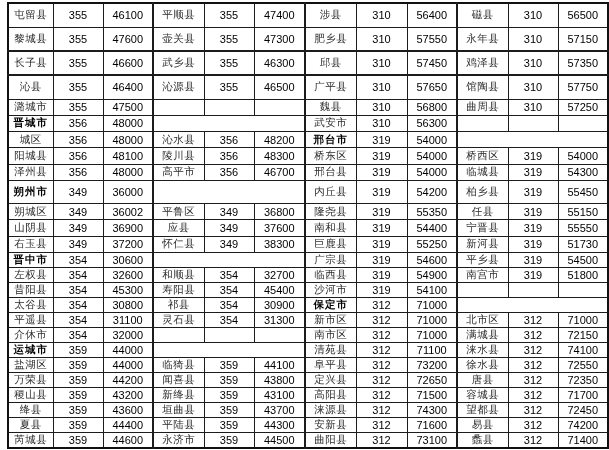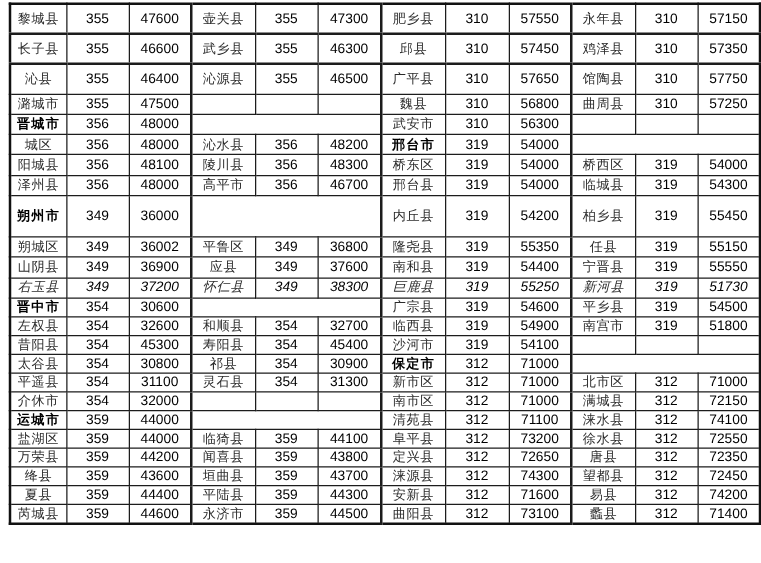--- a/index.html
+++ b/index.html
@@ -43,20 +43,34 @@
         <col style="width:50px">
         <col style="width:51px">
       <col style="width:51px">
         <col style="width:51px">
         <col style="width:50px">
       <col style="width:51px">
         <col style="width:50px">
         <col style="width:50px">
     </colgroup>
     <tbody>
+        <tr style="height: 24px;">
+          <td class="name">屯留县</td>
+          <td class="num">355</td>
+          <td class="num">46100</td>
+          <td class="name gb">平顺县</td>
+          <td class="num">355</td>
+          <td class="num">47400</td>
+          <td class="name gb">涉县</td>
+          <td class="num">310</td>
+          <td class="num">56400</td>
+          <td class="name gb">磁县</td>
+          <td class="num">310</td>
+          <td class="num">56500</td>
+        </tr>
         <tr class="hb" style="height: 24px;">
           <td class="name">黎城县</td>
           <td class="num">355</td>
           <td class="num">47600</td>
           <td class="name gb">壶关县</td>
           <td class="num">355</td>
           <td class="num">47300</td>
           <td class="name gb">肥乡县</td>
           <td class="num">310</td>
           <td class="num">57550</td>
@@ -151,21 +165,21 @@
           <td class="name gb">高平市</td>
           <td class="num">356</td>
           <td class="num">46700</td>
           <td class="name gb">邢台县</td>
           <td class="num">319</td>
           <td class="num">54000</td>
           <td class="name gb">临城县</td>
           <td class="num">319</td>
           <td class="num">54300</td>
         </tr>
-        <tr style="height: 33px; margin-left: 32px;">
+        <tr style="height: 23px; margin-left: 32px;">
           <td class="name city">朔州市</td>
           <td class="num">349</td>
           <td class="num">36000</td>
           <td colspan="3" class="gb"></td>
           <td class="name gb">内丘县</td>
           <td class="num">319</td>
           <td class="num">54200</td>
           <td class="name gb">柏乡县</td>
           <td class="num">319</td>
           <td class="num">55450</td>
@@ -191,21 +205,21 @@
           <td class="name gb">应县</td>
           <td class="num">349</td>
           <td class="num">37600</td>
           <td class="name gb">南和县</td>
           <td class="num">319</td>
           <td class="num">54400</td>
           <td class="name gb">宁晋县</td>
           <td class="num">319</td>
           <td class="num">55550</td>
         </tr>
-        <tr style="height: 16.3px; font-style: italic;">
+        <tr style="height: 16.3px;">
           <td class="name">右玉县</td>
           <td class="num">349</td>
           <td class="num">37200</td>
           <td class="name gb">怀仁县</td>
           <td class="num">349</td>
           <td class="num">38300</td>
           <td class="name gb">巨鹿县</td>
           <td class="num">319</td>
           <td class="num">55250</td>
           <td class="name gb">新河县</td>
@@ -324,20 +338,34 @@
           <td class="num">44200</td>
           <td class="name gb">闻喜县</td>
           <td class="num">359</td>
           <td class="num">43800</td>
           <td class="name gb">定兴县</td>
           <td class="num">312</td>
           <td class="num">72650</td>
           <td class="name gb">唐县</td>
           <td class="num">312</td>
           <td class="num">72350</td>
+        </tr>
+        <tr style="height: 13.5px;">
+          <td class="name">稷山县</td>
+          <td class="num">359</td>
+          <td class="num">43200</td>
+          <td class="name gb">新绛县</td>
+          <td class="num">359</td>
+          <td class="num">43100</td>
+          <td class="name gb">高阳县</td>
+          <td class="num">312</td>
+          <td class="num">71500</td>
+          <td class="name gb">容城县</td>
+          <td class="num">312</td>
+          <td class="num">71700</td>
         </tr>
         <tr style="height: 13.5px; margin-left: 41px;">
           <td class="name">绛县</td>
           <td class="num">359</td>
           <td class="num">43600</td>
           <td class="name gb">垣曲县</td>
           <td class="num">359</td>
           <td class="num">43700</td>
           <td class="name gb">涞源县</td>
           <td class="num">312</td>

